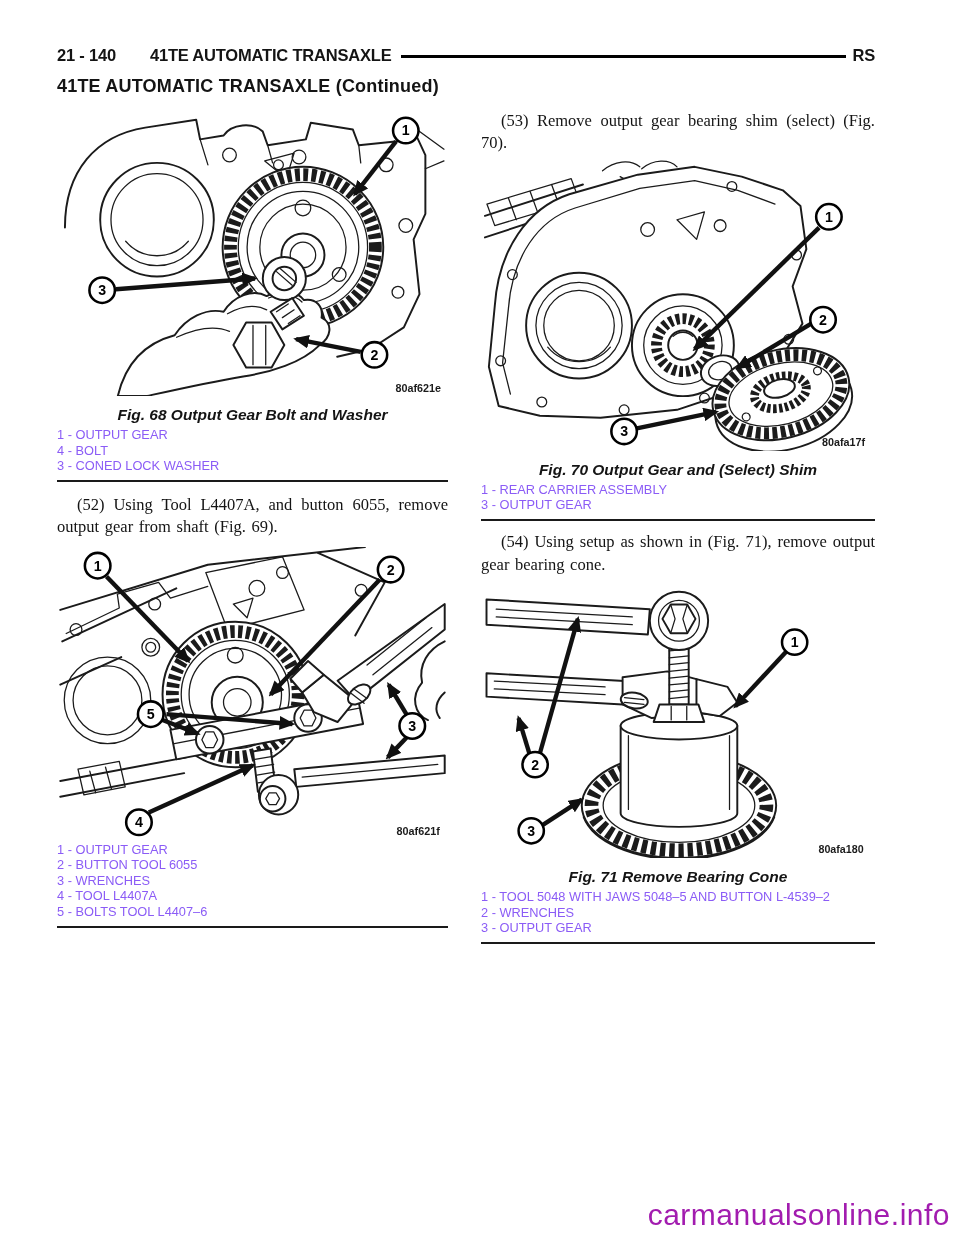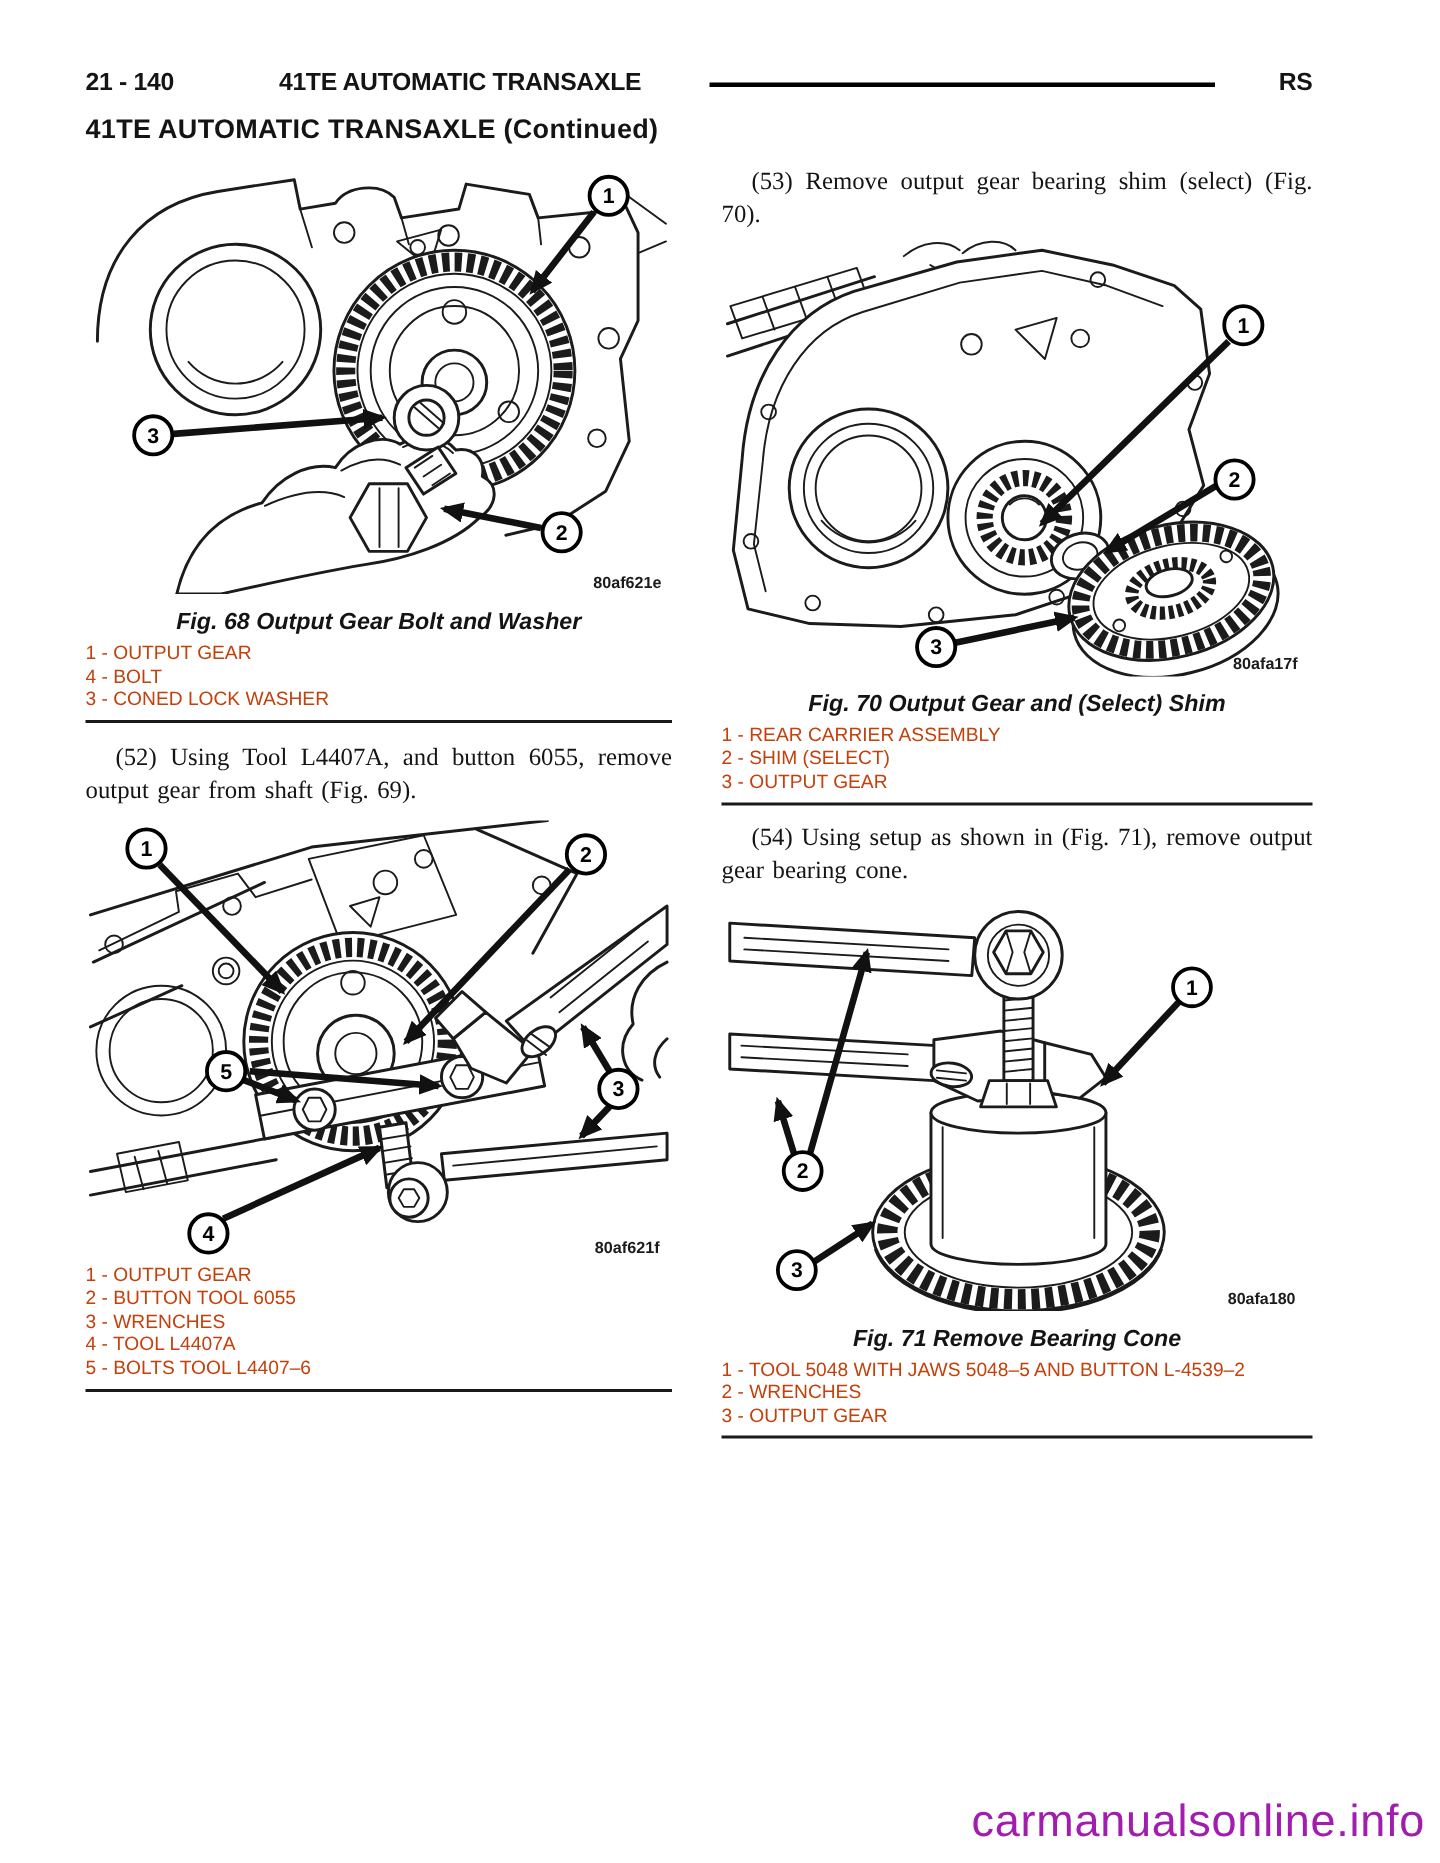--- a/index.html
+++ b/index.html
@@ -1,34 +1,34 @@
 <!DOCTYPE html>
 <html><head>
 <meta charset="utf-8">
 <style>
   html,body{margin:0;padding:0;background:#e8e8e8;}
   #page{position:relative;width:960px;height:1242px;background:#ffffff;overflow:hidden;
         font-family:"Liberation Serif",serif;color:#141414;}
   
   .header{position:absolute;left:57px;top:46px;width:818px;display:flex;align-items:center;
-          font-family:"Liberation Sans",sans-serif;font-weight:bold;font-size:16.5px;letter-spacing:-0.2px;gap:36px;}
+          font-family:"Liberation Sans",sans-serif;font-weight:bold;font-size:16.5px;letter-spacing:-0.2px;}
   .hdr-num{margin-right:34px;}
   .hdr-rule{flex:1;border-top:3px solid #000;margin:2px 6px 0 10px;}
   .subheader{position:absolute;left:57px;top:76px;font-family:"Liberation Sans",sans-serif;
              font-weight:bold;font-size:18px;letter-spacing:0.2px;}
   
   .col{position:absolute;top:104px;}
   .col-left{left:57px;width:391px;}
   .col-right{left:481px;width:394px;}
   .fig-box{position:relative;}
   .fig-box svg{display:block;width:100%;height:100%;}
   .fig-caption{margin:10px 0 3px;text-align:center;
                font:italic bold 15.5px "Liberation Sans",sans-serif;letter-spacing:0;}
   .legend{margin-top:3px;}
-  .legend-item{font:12.8px/15.6px "Liberation Sans",sans-serif;color:#c2410c;}
+  .legend-item{font:12.8px/15.6px "Liberation Sans",sans-serif;color:#8b5cf6;}
   .col-rule{border:none;border-top:2px solid #1a1a1a;margin:6px 0 0 0;}
   .step{font-size:16.5px;line-height:1.36;text-align:justify;text-indent:20px;margin:12px 0 0 0;word-spacing:1.5px;}
   
   .ln{fill:none;stroke:#1b1b1b;stroke-width:2;stroke-linecap:round;stroke-linejoin:round;}
   .lt{fill:none;stroke:#1b1b1b;stroke-width:1.3;stroke-linecap:round;stroke-linejoin:round;}
   .wh{fill:#ffffff;stroke:#1b1b1b;stroke-width:2;stroke-linejoin:round;}
   .teeth{fill:none;stroke:#1b1b1b;}
   .arrow{stroke:#111;stroke-width:4.5;}
   .callout circle{fill:#fff;stroke:#000;stroke-width:2.6;}
   .callout text{font:bold 14.5px "Liberation Sans",sans-serif;fill:#000;text-anchor:middle;}
@@ -298,21 +298,20 @@
         <g class="callout">
             <circle cx="142" cy="278" r="13"></circle>
             <text x="142" y="283">3</text>
           </g>
         <text class="code" x="388" y="293" text-anchor="end">80afa17f</text>
       </svg>
     </div>
     <div class="fig-caption">Fig. 70 Output Gear and (Select) Shim</div>
     <div class="legend">
       <div class="legend-item">1 - REAR CARRIER ASSEMBLY</div>
-      <div class="legend-item">2 - SHIM (SELECT)</div>
       <div class="legend-item">3 - OUTPUT GEAR</div>
     </div>
     <hr class="col-rule">
 
     <p class="step" style="margin-top:10px;">(54) Using setup as shown in (Fig. 71), remove output gear bearing cone.</p>
 
     <div class="fig-box" style="height:278px;margin-top:4px;">
       <svg viewBox="0 0 394 286">
         <defs>
             <marker id="ah71" markerWidth="16" markerHeight="14" refX="13" refY="7" orient="auto" markerUnits="userSpaceOnUse">

